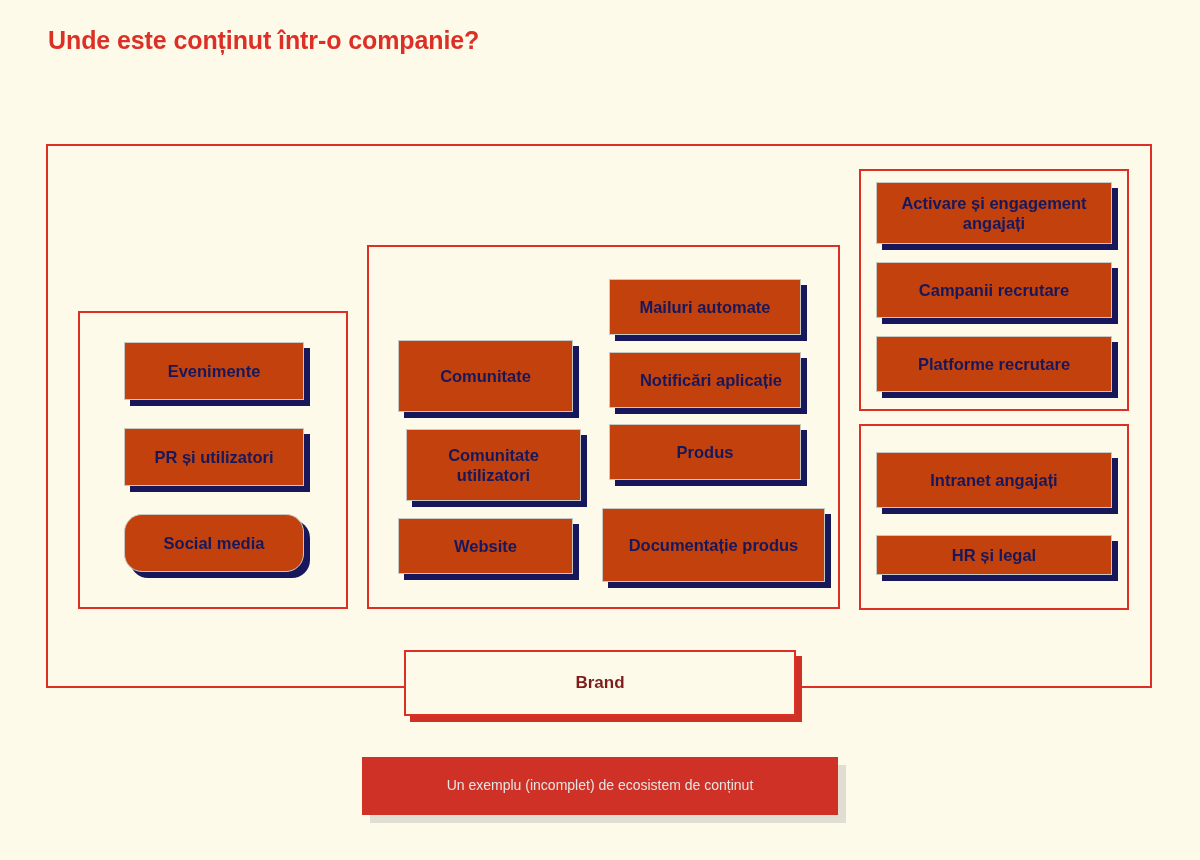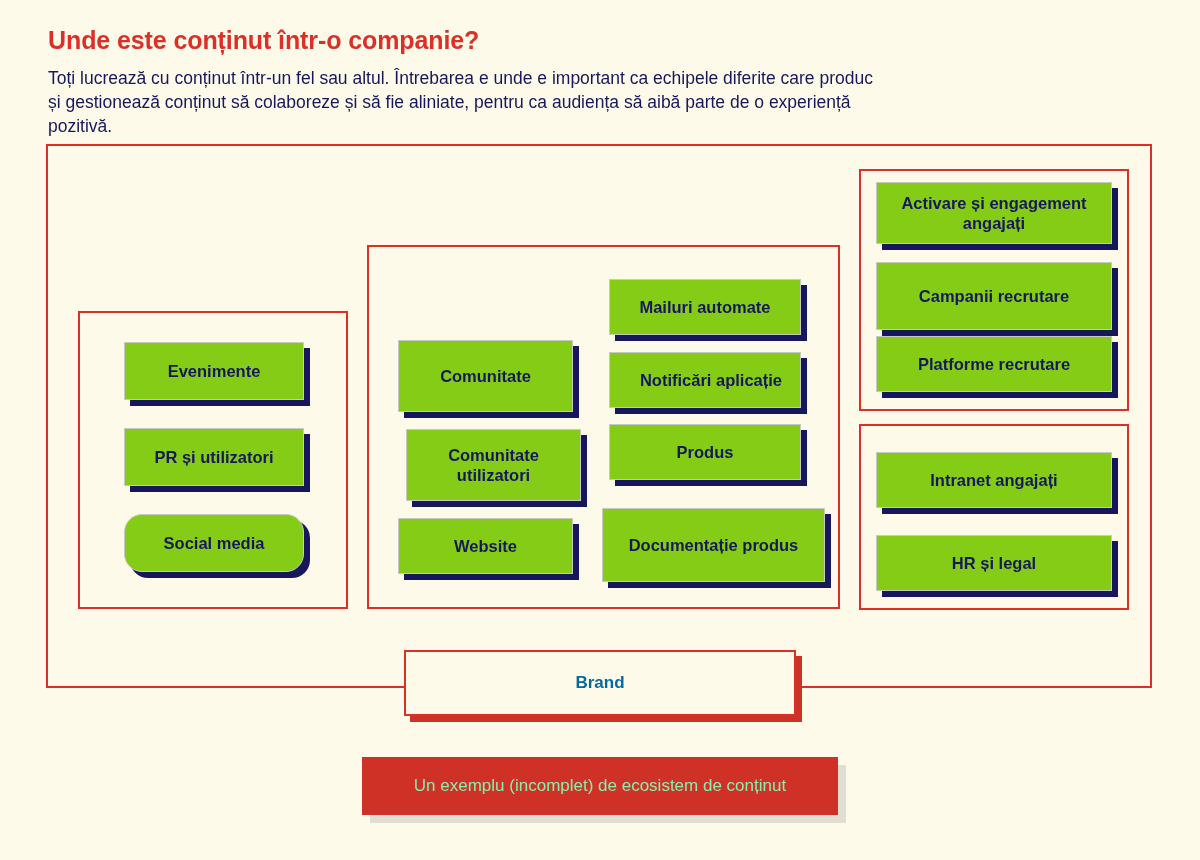--- a/index.html
+++ b/index.html
@@ -56,21 +56,21 @@
     box-sizing: border-box;
   }
   .group-external      { left: 78px;  top: 311px; width: 270px; height: 298px; }
   .group-owned         { left: 367px; top: 245px; width: 473px; height: 364px; }
   .group-employer      { left: 859px; top: 169px; width: 270px; height: 242px; }
   .group-internal      { left: 859px; top: 424px; width: 270px; height: 186px; }
 
   
   .card {
     position: absolute;
-    background: #84cc16;
+    background: #c2410c;
     border: 1px solid #c9c9c4;
     box-sizing: border-box;
     box-shadow: 6px 6px 0 0 #17185c;
     display: flex;
     align-items: center;
     justify-content: center;
     text-align: center;
     font-size: 16.5px;
     font-weight: bold;
     color: #17185c;
@@ -89,72 +89,71 @@
   .c-website      { left: 398px; top: 518px; width: 175px; height: 56px; }
 
   
   .c-mailuri      { left: 609px; top: 279px; width: 192px; height: 56px; }
   .c-notificari   { left: 609px; top: 352px; width: 192px; height: 56px; padding-left: 20px; }
   .c-produs       { left: 609px; top: 424px; width: 192px; height: 56px; }
   .c-documentatie { left: 602px; top: 508px; width: 223px; height: 74px; }
 
   
   .c-activare     { left: 876px; top: 182px; width: 236px; height: 62px; }
-  .c-campanii     { left: 876px; top: 262px; width: 236px; height: 68px; }
+  .c-campanii     { left: 876px; top: 262px; width: 236px; height: 56px; }
   .c-platforme    { left: 876px; top: 336px; width: 236px; height: 56px; }
 
   
   .c-intranet     { left: 876px; top: 452px; width: 236px; height: 56px; }
-  .c-hrlegal      { left: 876px; top: 535px; width: 236px; height: 56px; }
+  .c-hrlegal      { left: 876px; top: 535px; width: 236px; height: 40px; }
 
   
   .brand-box {
     position: absolute;
     left: 404px;
     top: 650px;
     width: 392px;
     height: 66px;
     background: #fdfaea;
     border: 2px solid #dc2f26;
     box-sizing: border-box;
     box-shadow: 6px 6px 0 0 #cf3127;
     display: flex;
     align-items: center;
     justify-content: center;
     font-size: 17px;
     font-weight: bold;
-    color: #0369a1;
+    color: #7f1d1d;
   }
 
   
   .caption {
     position: absolute;
     left: 362px;
     top: 757px;
     width: 476px;
     height: 58px;
     background: #cf3127;
     box-shadow: 8px 8px 0 0 rgba(150,150,150,0.28);
     display: flex;
     align-items: center;
     justify-content: center;
     text-align: center;
-    font-size: 17px;
-    color: #86efac;
+    font-size: 14px;
+    color: #e5e5e5;
     line-height: 1.28;
     padding: 4px 10px;
     box-sizing: border-box;
   }
 </style>
 </head>
 <body>
 
 <div class="header">
   <h1 class="page-title">Unde este conținut într-o companie?</h1>
-  <p class="page-subtitle">Toți lucrează cu conținut într-un fel sau altul. Întrebarea e unde e important ca echipele diferite care produc și gestionează conținut să colaboreze și să fie aliniate, pentru ca audiența să aibă parte de o experiență pozitivă.</p>
 </div>
 
 <div class="diagram-frame"></div>
 
 <div class="group group-external"></div>
 <div class="group group-owned"></div>
 <div class="group group-employer"></div>
 <div class="group group-internal"></div>
 
 <div class="card c-evenimente">Evenimente</div>

